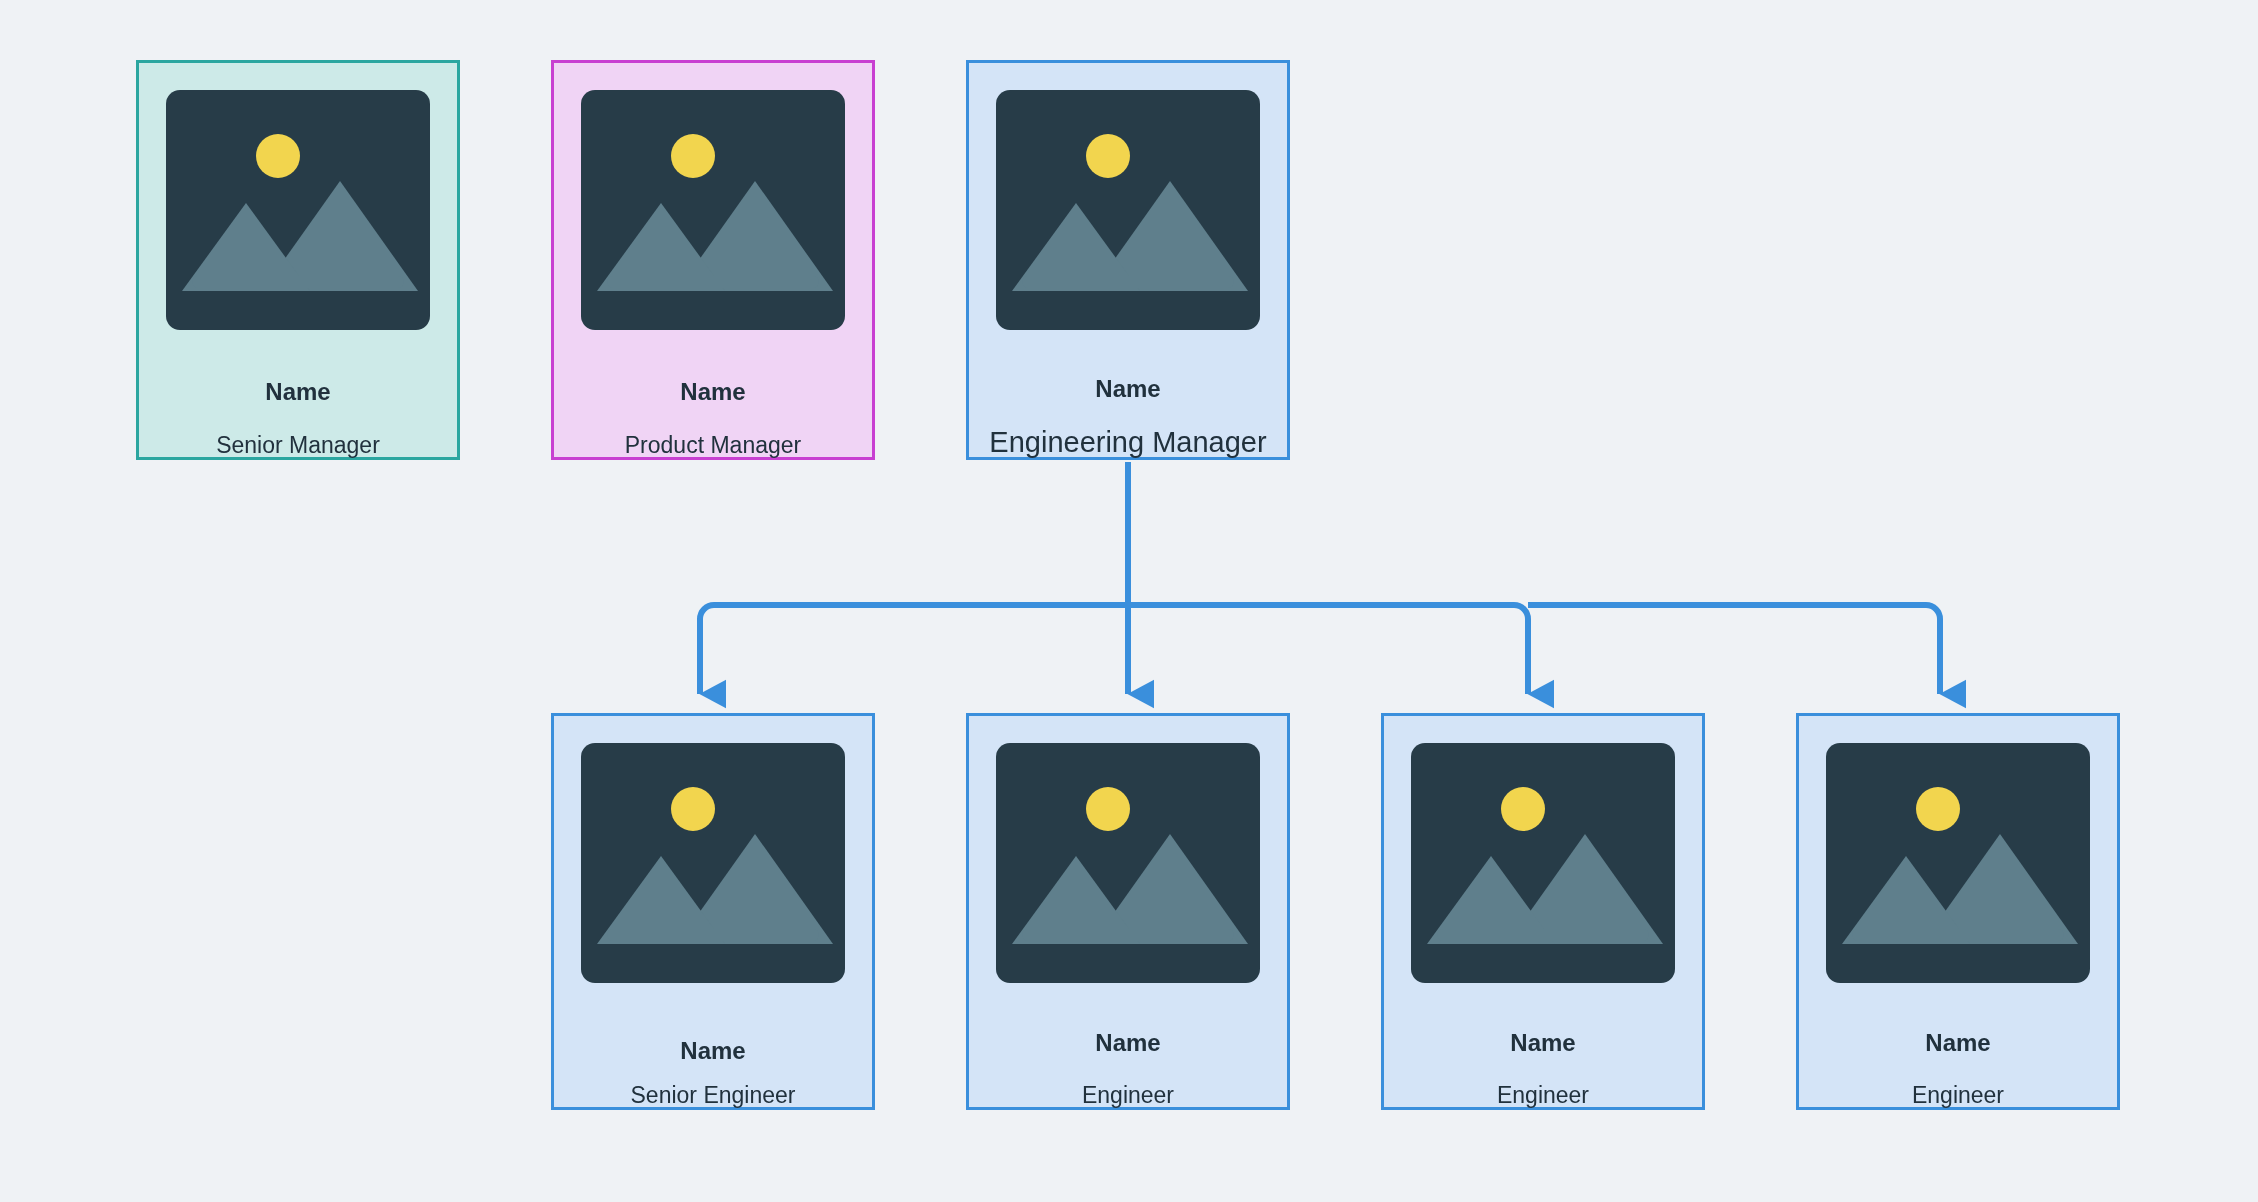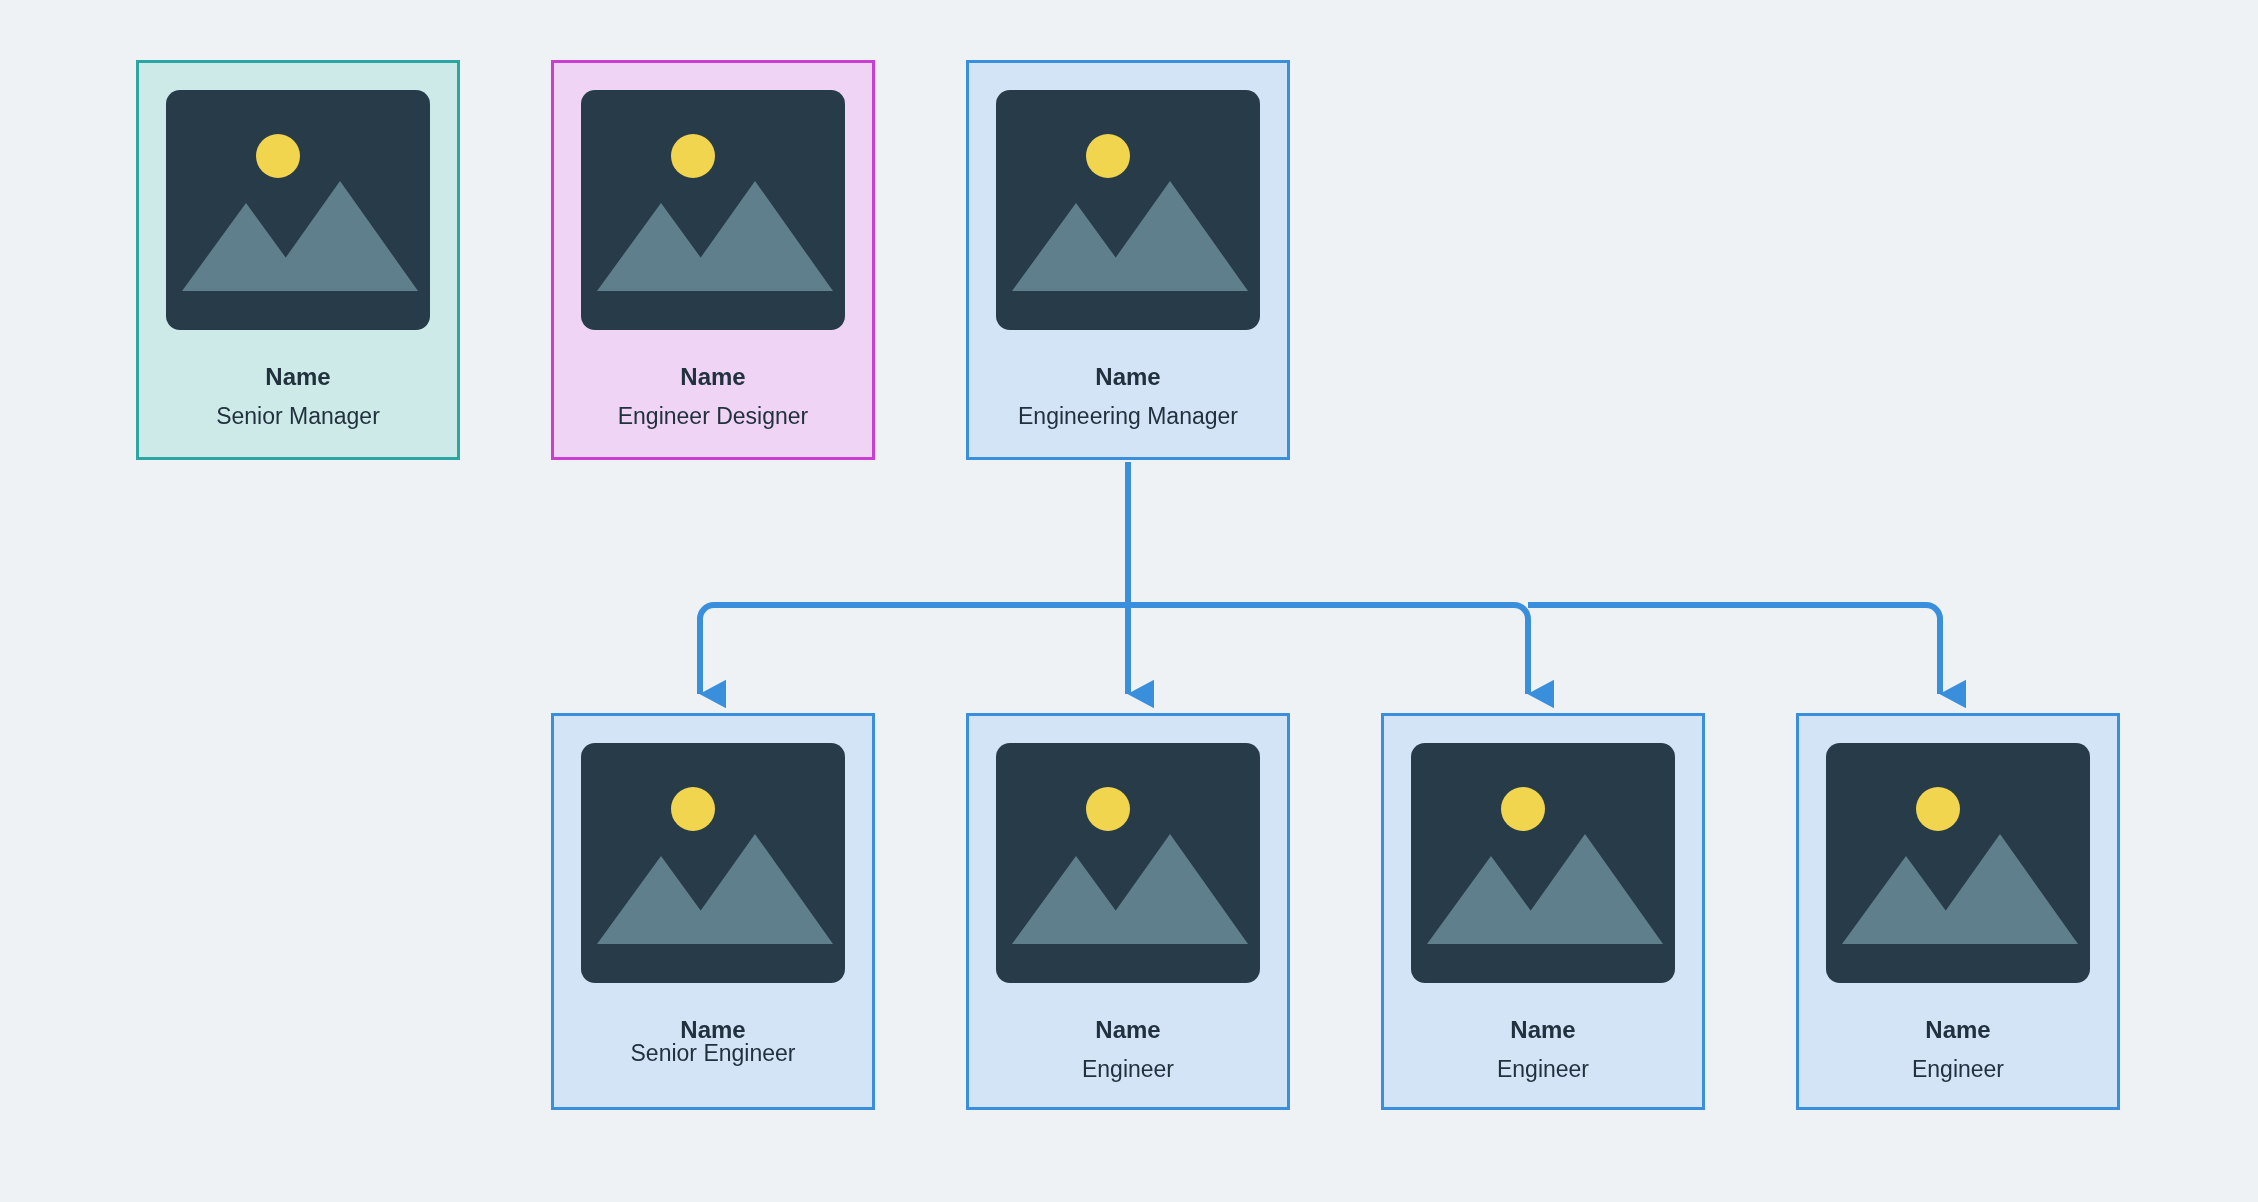--- a/index.html
+++ b/index.html
@@ -29,20 +29,21 @@
   }
 
   
   .card {
     position: absolute;
     box-sizing: border-box;
     display: flex;
     flex-direction: column;
     align-items: center;
     border-style: solid;
+    justify-content: space-between;
   }
   .card-photo {
     position: relative;
     box-sizing: border-box;
     background: #273c48;
     border-radius: 14px;
     overflow: hidden;
     flex: none;
   }
   .sun {
@@ -108,31 +109,31 @@
       <div class="card-role" style="margin-top: 16px; font-size: 23px; color: rgb(33, 49, 61);">Senior Manager</div>
     </div>
     <div class="card" style="left: 551px; top: 60px; width: 324px; height: 400px; border-width: 3px; border-color: rgb(200, 63, 209); background: rgb(240, 212, 245); padding-top: 27px;">
       <div class="card-photo" style="width: 264px; height: 240px; background: rgb(39, 60, 72);">
         <div class="sun" style="width: 44px; height: 44px; left: 90px; top: 44px; background: rgb(242, 213, 78);"></div>
         <div class="mtn" style="left: 96px; top: 88px; border-left-width: 78px; border-right-width: 78px; border-bottom-width: 110px; border-bottom-color: rgb(95, 127, 140);"></div>
         <div class="mtn" style="left: 16px; top: 110px; border-left-width: 64px; border-right-width: 64px; border-bottom-width: 88px; border-bottom-color: rgb(95, 127, 140);"></div>
         <div class="mtn-base" style="left: 26px; top: 186px; width: 212px; height: 12px; border-radius: 6px; background: rgb(95, 127, 140);"></div>
       </div>
       <div class="card-name" style="margin-top: 35px; font-size: 24px; color: rgb(33, 49, 61);">Name</div>
-      <div class="card-role" style="margin-top: 16px; font-size: 23px; color: rgb(33, 49, 61);">Engineer Designer</div>
+      <div class="card-role" style="margin-top: 16px; font-size: 23px; color: rgb(33, 49, 61);">Product Manager</div>
     </div>
     <div class="card" style="left: 966px; top: 60px; width: 324px; height: 400px; border-width: 3px; border-color: rgb(58, 143, 220); background: rgb(212, 228, 247); padding-top: 27px;">
       <div class="card-photo" style="width: 264px; height: 240px; background: rgb(39, 60, 72);">
         <div class="sun" style="width: 44px; height: 44px; left: 90px; top: 44px; background: rgb(242, 213, 78);"></div>
         <div class="mtn" style="left: 96px; top: 88px; border-left-width: 78px; border-right-width: 78px; border-bottom-width: 110px; border-bottom-color: rgb(95, 127, 140);"></div>
         <div class="mtn" style="left: 16px; top: 110px; border-left-width: 64px; border-right-width: 64px; border-bottom-width: 88px; border-bottom-color: rgb(95, 127, 140);"></div>
         <div class="mtn-base" style="left: 26px; top: 186px; width: 212px; height: 12px; border-radius: 6px; background: rgb(95, 127, 140);"></div>
       </div>
       <div class="card-name" style="margin-top: 35px; font-size: 24px; color: rgb(33, 49, 61);">Name</div>
-      <div class="card-role" style="margin-top: 16px; font-size: 23px; color: rgb(33, 49, 61);">Engineering Manager</div>
+      <div class="card-role" style="margin-top: 16px; font-size: 29px; color: rgb(33, 49, 61);">Engineering Manager</div>
     </div>
     <div class="card" style="left: 551px; top: 713px; width: 324px; height: 397px; border-width: 3px; border-color: rgb(58, 143, 220); background: rgb(212, 228, 247); padding-top: 27px;">
       <div class="card-photo" style="width: 264px; height: 240px; background: rgb(39, 60, 72);">
         <div class="sun" style="width: 44px; height: 44px; left: 90px; top: 44px; background: rgb(242, 213, 78);"></div>
         <div class="mtn" style="left: 96px; top: 88px; border-left-width: 78px; border-right-width: 78px; border-bottom-width: 110px; border-bottom-color: rgb(95, 127, 140);"></div>
         <div class="mtn" style="left: 16px; top: 110px; border-left-width: 64px; border-right-width: 64px; border-bottom-width: 88px; border-bottom-color: rgb(95, 127, 140);"></div>
         <div class="mtn-base" style="left: 26px; top: 186px; width: 212px; height: 12px; border-radius: 6px; background: rgb(95, 127, 140);"></div>
       </div>
       <div class="card-name" style="margin-top: 35px; font-size: 24px; color: rgb(33, 49, 61);">Name</div>
       <div class="card-role" style="margin-top: 0; font-size: 23px; color: rgb(33, 49, 61);">Senior Engineer</div>

